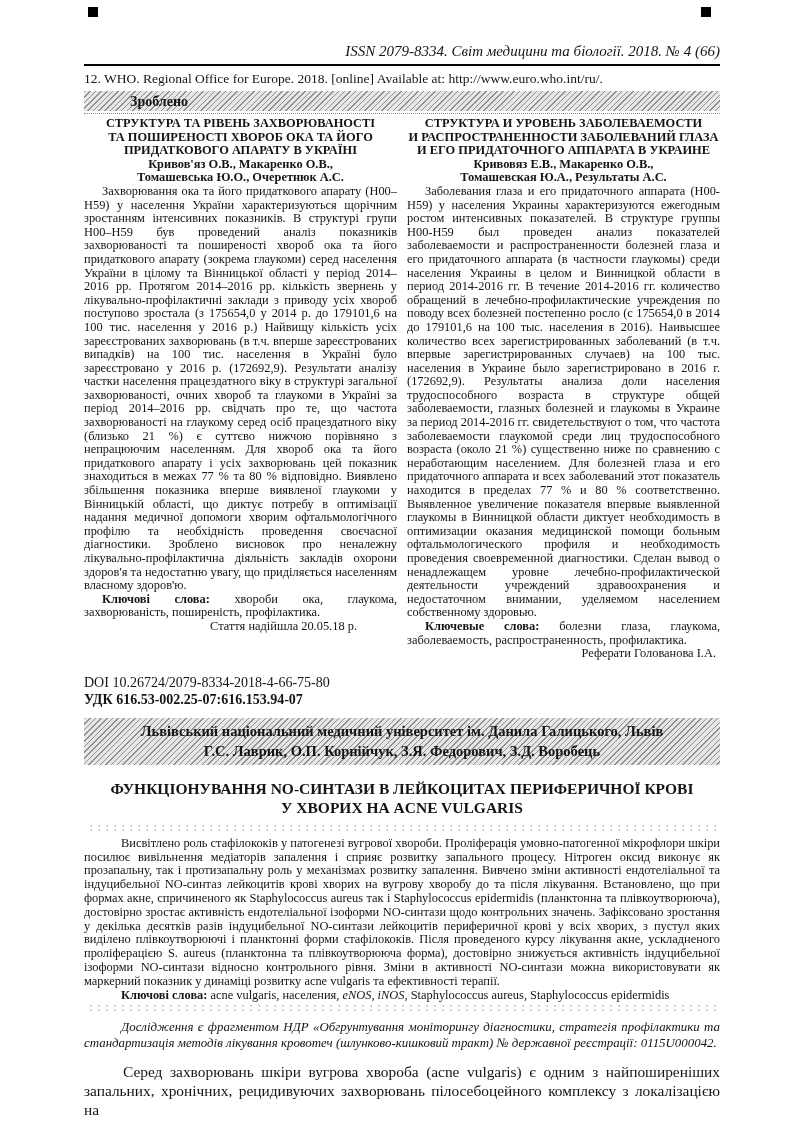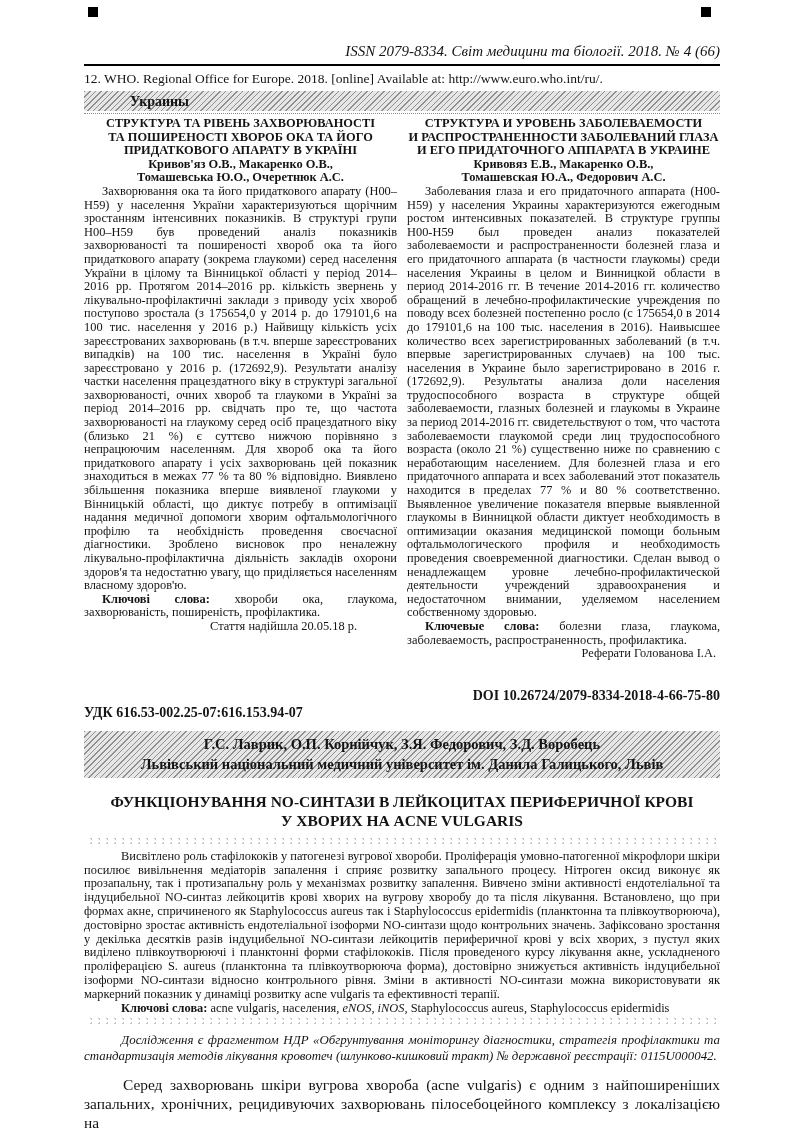--- a/index.html
+++ b/index.html
@@ -40,21 +40,21 @@
   .cols{display:flex;gap:10px;margin-top:3px;}
   .col{flex:1 1 0;font-size:12.4px;line-height:13.6px;}
   .col p{margin:0;}
   .ctitle{font-weight:bold;text-align:center;white-space:pre-line;}
   .cauthors{font-weight:bold;text-align:center;white-space:pre-line;}
   .cbody{text-align:justify;text-indent:18px;}
   .kw b{font-weight:bold;}
   .received{text-align:right;padding-right:40px;}
   .reviewer{text-align:right;padding-right:4px;}
 
-  .doi{margin:26px 0 0 0;font-weight:bold;font-size:14px;line-height:17px;text-align:right;}
+  .doi{margin:13px 0 0 0;font-weight:normal;font-size:14px;line-height:17px;}
   .udc{margin:0;font-weight:bold;font-size:14px;line-height:17px;}
 
   .band-authors{
     margin-top:10px;
     padding:3px 0 4px 0;
     text-align:center;
   }
   .band-authors-line{font-weight:bold;font-size:14.5px;line-height:20px;}
 
   .title{
@@ -100,55 +100,55 @@
 <div class="page">
   <div class="corner-sq left"></div>
   <div class="corner-sq right"></div>
 
   <div class="content">
 
     <div class="issn">ISSN 2079-8334. Світ медицини та біології. 2018. № 4 (66)</div>
 
     <div class="refline">12. WHO. Regional Office for Europe. 2018. [online] Available at: http://www.euro.who.int/ru/.</div>
 
-    <div class="band band-referaty"><span class="band-label">Украины</span></div>
+    <div class="band band-referaty"><span class="band-label">Зроблено</span></div>
     <div class="dotted"></div>
 
     <div class="cols">
 
       <div class="col">
         <p class="ctitle">СТРУКТУРА ТА РІВЕНЬ ЗАХВОРЮВАНОСТІ
 ТА ПОШИРЕНОСТІ ХВОРОБ ОКА ТА ЙОГО
 ПРИДАТКОВОГО АПАРАТУ В УКРАЇНІ</p>
         <p class="cauthors">Кривов'яз О.В., Макаренко О.В.,
 Томашевська Ю.О., Очеретнюк А.С.</p>
         <p class="cbody">Захворювання ока та його придаткового апарату (Н00–Н59) у населення України характеризуються щорічним зростанням інтенсивних показників. В структурі групи Н00–Н59 був проведений аналіз показників захворюваності та поширеності хвороб ока та його придаткового апарату (зокрема глаукоми) серед населення України в цілому та Вінницької області у період 2014–2016 рр. Протягом 2014–2016 рр. кількість звернень у лікувально-профілактичні заклади з приводу усіх хвороб поступово зростала (з 175654,0 у 2014 р. до 179101,6 на 100 тис. населення у 2016 р.) Найвищу кількість усіх зареєстрованих захворювань (в т.ч. вперше зареєстрованих випадків) на 100 тис. населення в Україні було зареєстровано у 2016 р. (172692,9). Результати аналізу частки населення працездатного віку в структурі загальної захворюваності, очних хвороб та глаукоми в Україні за період 2014–2016 рр. свідчать про те, що частота захворюваності на глаукому серед осіб працездатного віку (близько 21 %) є суттєво нижчою порівняно з непрацюючим населенням. Для хвороб ока та його придаткового апарату і усіх захворювань цей показник знаходиться в межах 77 % та 80 % відповідно. Виявлено збільшення показника вперше виявленої глаукоми у Вінницькій області, що диктує потребу в оптимізації надання медичної допомоги хворим офтальмологічного профілю та необхідність проведення своєчасної діагностики. Зроблено висновок про неналежну лікувально-профілактична діяльність закладів охорони здоров'я та недостатню увагу, що приділяється населенням власному здоров'ю.</p>
         <p class="cbody kw"><b>Ключові слова:</b><span> хвороби ока, глаукома, захворюваність, поширеність, профілактика.</span></p>
         <p class="received">Стаття надійшла 20.05.18 р.</p>
       </div>
 
       <div class="col">
         <p class="ctitle">СТРУКТУРА И УРОВЕНЬ ЗАБОЛЕВАЕМОСТИ
 И РАСПРОСТРАНЕННОСТИ ЗАБОЛЕВАНИЙ ГЛАЗА
 И ЕГО ПРИДАТОЧНОГО АППАРАТА В УКРАИНЕ</p>
         <p class="cauthors">Кривовяз Е.В., Макаренко О.В.,
-Томашевская Ю.А., Федорович А.С.</p>
+Томашевская Ю.А., Результаты А.С.</p>
         <p class="cbody">Заболевания глаза и его придаточного аппарата (Н00-Н59) у населения Украины характеризуются ежегодным ростом интенсивных показателей. В структуре группы Н00-Н59 был проведен анализ показателей заболеваемости и распространенности болезней глаза и его придаточного аппарата (в частности глаукомы) среди населения Украины в целом и Винницкой области в период 2014-2016 гг. В течение 2014-2016 гг. количество обращений в лечебно-профилактические учреждения по поводу всех болезней постепенно росло (с 175654,0 в 2014 до 179101,6 на 100 тыс. населения в 2016). Наивысшее количество всех зарегистрированных заболеваний (в т.ч. впервые зарегистрированных случаев) на 100 тыс. населения в Украине было зарегистрировано в 2016 г. (172692,9). Результаты анализа доли населения трудоспособного возраста в структуре общей заболеваемости, глазных болезней и глаукомы в Украине за период 2014-2016 гг. свидетельствуют о том, что частота заболеваемости глаукомой среди лиц трудоспособного возраста (около 21 %) существенно ниже по сравнению с неработающим населением. Для болезней глаза и его придаточного аппарата и всех заболеваний этот показатель находится в пределах 77 % и 80 % соответственно. Выявленное увеличение показателя впервые выявленной глаукомы в Винницкой области диктует необходимость в оптимизации оказания медицинской помощи больным офтальмологического профиля и необходимость проведения своевременной диагностики. Сделан вывод о ненадлежащем уровне лечебно-профилактической деятельности учреждений здравоохранения и недостаточном внимании, уделяемом населением собственному здоровью.</p>
         <p class="cbody kw"><b>Ключевые слова:</b><span> болезни глаза, глаукома, заболеваемость, распространенность, профилактика.</span></p>
         <p class="reviewer">Реферати Голованова І.А.</p>
       </div>
 
     </div>
 
     <p class="doi">DOI 10.26724/2079-8334-2018-4-66-75-80</p>
     <p class="udc">УДК 616.53-002.25-07:616.153.94-07</p>
 
     <div class="band band-authors">
+      <div class="band-authors-line">Львівський національний медичний університет ім. Данила Галицького, Львів</div>
       <div class="band-authors-line">Г.С. Лаврик, О.П. Корнійчук, З.Я. Федорович,  З.Д. Воробець</div>
-      <div class="band-authors-line">Львівський національний медичний університет ім. Данила Галицького, Львів</div>
     </div>
 
     <h1 class="title">ФУНКЦІОНУВАННЯ NO-СИНТАЗИ В ЛЕЙКОЦИТАХ ПЕРИФЕРИЧНОЇ КРОВІ
 У ХВОРИХ НА ACNE VULGARIS</h1>
 
 
     <div class="zigzag"></div>
 
     <p class="abstract">Висвітлено роль стафілококів у патогенезі вугрової хвороби. Проліферація умовно-патогенної мікрофлори шкіри посилює вивільнення медіаторів запалення і сприяє розвитку запального процесу. Нітроген оксид виконує як прозапальну, так і протизапальну роль у механізмах розвитку запалення. Вивчено зміни активності ендотеліальної та індуцибельної NO-синтаз лейкоцитів крові хворих на вугрову хворобу до та після лікування. Встановлено, що при формах акне, спричиненого як Staphylococcus aureus так і Staphylococcus epidermidis (планктонна та плівкоутворююча), достовірно зростає активність ендотеліальної ізоформи NO-синтази щодо контрольних значень. Зафіксовано зростання у декілька десятків разів індуцибельної NO-синтази лейкоцитів периферичної крові у всіх хворих, з пустул яких виділено плівкоутворюючі і планктонні форми стафілококів. Після проведеного курсу лікування акне, ускладненого проліферацією S. aureus (планктонна та плівкоутворююча форма), достовірно знижується активність індуцибельної ізоформи NO-синтази відносно контрольного рівня. Зміни в активності NO-синтази можна використовувати як маркерний показник у динаміці розвитку acne vulgaris та ефективності терапії.</p>
     <p class="abstract kwline"><b>Ключові слова:</b><span> acne vulgaris, населения, </span><i>eNOS, iNOS,</i><span> Staphylococcus aureus, Staphylococcus epidermidis</span></p>

